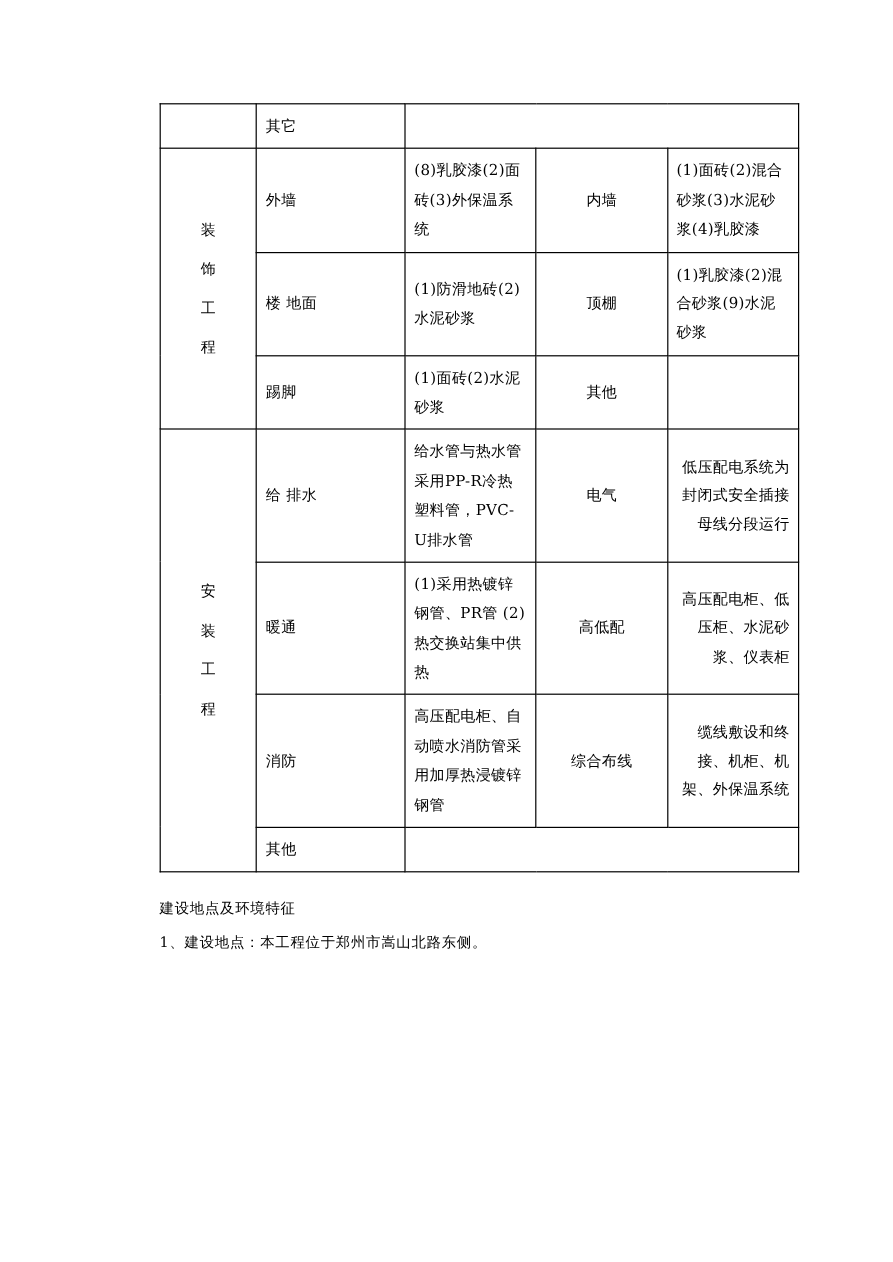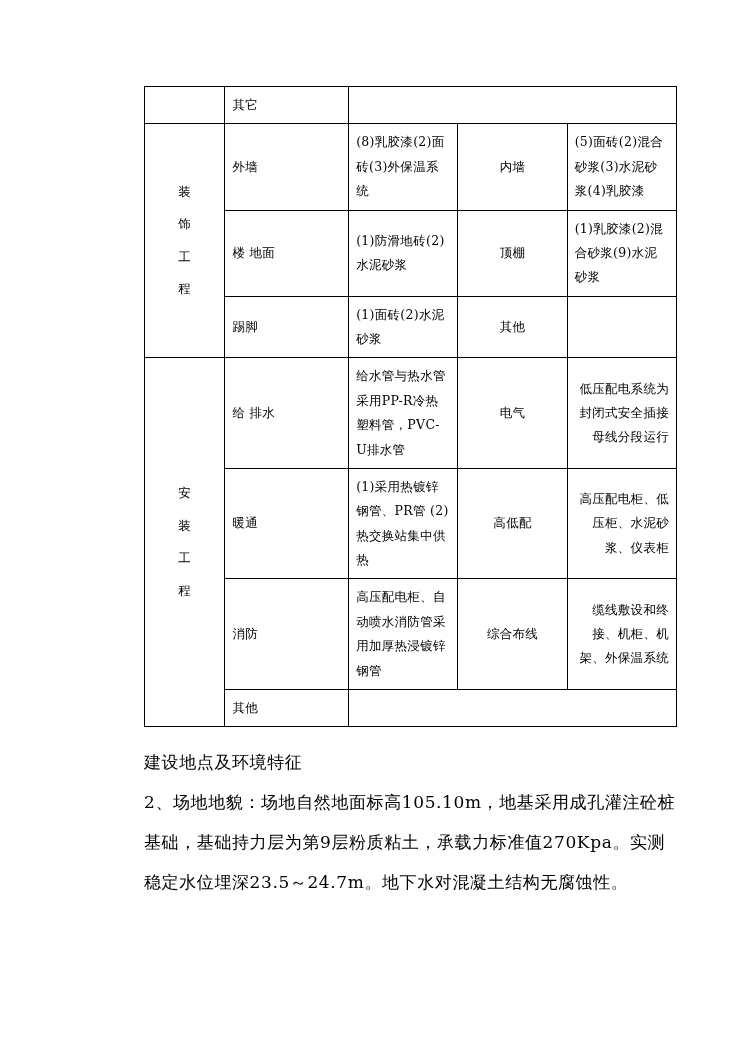--- a/index.html
+++ b/index.html
@@ -18,21 +18,21 @@
   .page {
     position: absolute;
     left: 0;
     top: 0;
     width: 744px;
     height: 1052px;
     background: #fff;
   }
   .content {
     position: absolute;
-    left: 144px;
+    left: 133px;
     top: 86px;
     width: 533px;
   }
 
   table.spec-table {
     border-collapse: collapse;
     width: 533px;
     table-layout: fixed;
   }
   table.spec-table td {
@@ -71,21 +71,21 @@
     text-align: left;
   }
   td.ctr {
     text-align: right;
   }
 
   .paras {
     margin-top: 16px;
   }
   .para {
-    font-size: 17px;
+    font-size: 12px;
     line-height: 2.35;
     letter-spacing: 0.6px;
     font-family: "DejaVu Serif", "Liberation Serif", serif;
     margin: 0;
     white-space: pre-wrap;
   }
   .para.first {
     margin-bottom: 0;
   }
 </style>
@@ -106,21 +106,21 @@
         <tr>
           <td class="cat" rowspan="3">
             <span class="stackchar">装</span>
             <span class="stackchar">饰</span>
             <span class="stackchar">工</span>
             <span class="stackchar">程</span>
           </td>
           <td class="sub">外墙</td>
           <td class="desc">(8)乳胶漆(2)面砖(3)外保温系统</td>
           <td class="sub2">内墙</td>
-          <td class="desc2">(5)面砖(2)混合砂浆(3)水泥砂浆(4)乳胶漆</td>
+          <td class="desc2">(1)面砖(2)混合砂浆(3)水泥砂浆(4)乳胶漆</td>
         </tr>
 
         <tr>
           <td class="sub">楼 地面</td>
           <td class="desc">(1)防滑地砖(2)水泥砂浆</td>
           <td class="sub2">顶棚</td>
           <td class="desc2">(1)乳胶漆(2)混合砂浆(9)水泥砂浆</td>
         </tr>
 
         <tr>
@@ -160,17 +160,17 @@
 
         <tr>
           <td class="sub">其他</td>
           <td class="desc" colspan="3"></td>
         </tr>
       </tbody>
     </table>
 
     <div class="paras">
       <p class="para first">建设地点及环境特征</p>
-      <p class="para">2、场地地貌：场地自然地面标高105.10m，地基采用成孔灌注砼桩基础，基础持力层为第9层粉质粘土，承载力标准值270Kpa。实测稳定水位埋深23.5～24.7m。地下水对混凝土结构无腐蚀性。</p>
+      <p class="para">1、建设地点：本工程位于郑州市嵩山北路东侧。</p>
     </div>
 
   </div>
 </div>
 
 </body></html>

